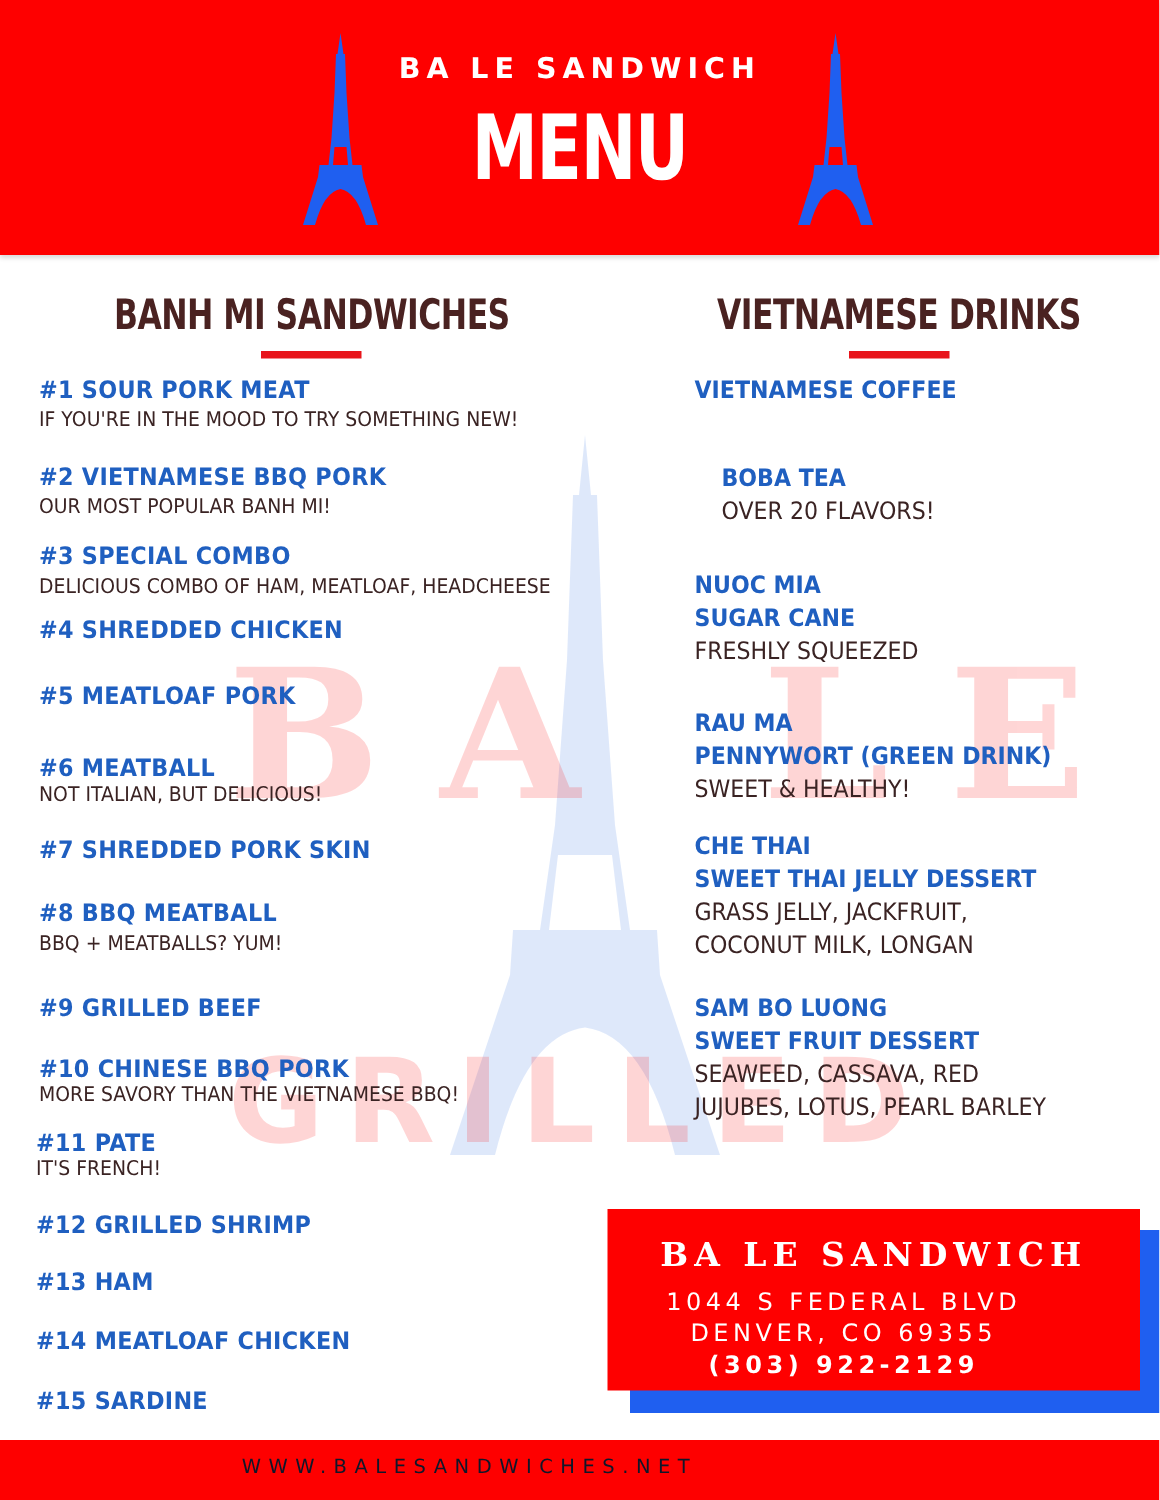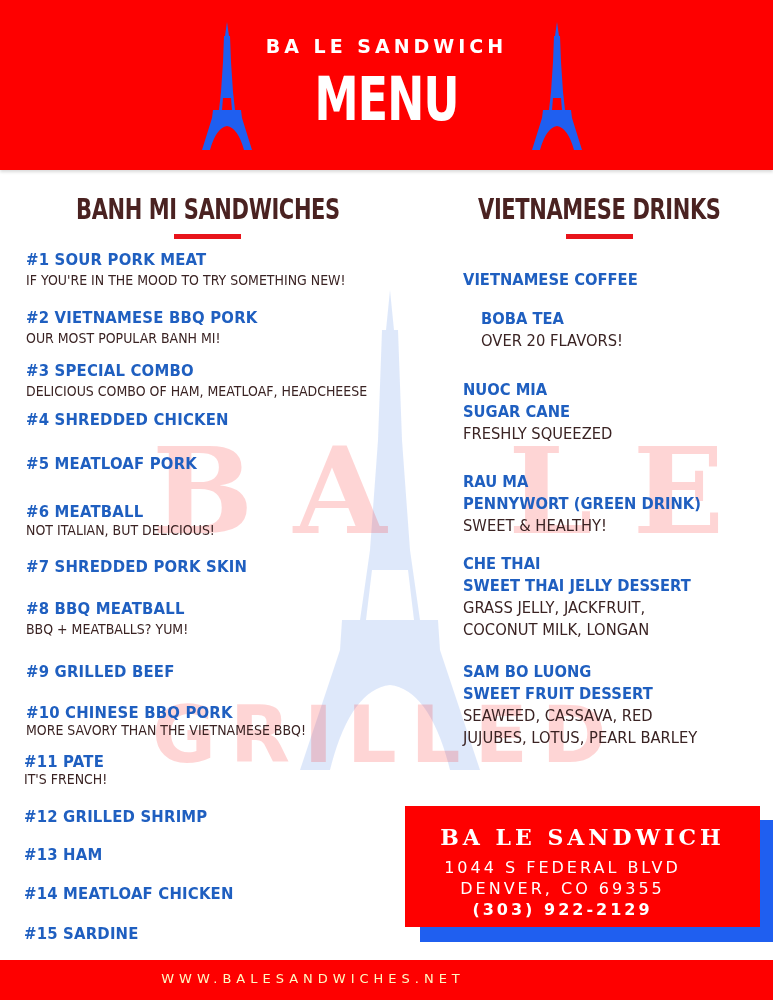--- a/index.html
+++ b/index.html
@@ -15,21 +15,21 @@
   .item { position:absolute; white-space:nowrap; font-family:"DejaVu Sans", sans-serif; }
   .nm { color:#1f5fc0; font-size:16px; font-weight:bold; letter-spacing:0.2px; display:block; transform:scaleX(0.93); transform-origin:left; }
   .ds { color:#3a2323; font-size:13.5px; display:block; margin-top:3px; transform:scaleX(0.93); transform-origin:left; }
   .dn { color:#1f5fc0; font-size:16px; font-weight:bold; display:block; line-height:22px; transform:scaleX(0.92); transform-origin:left; }
   .dd { color:#3a2323; font-size:16px; display:block; line-height:22px; transform:scaleX(0.92); transform-origin:left; }
   .card-blue { position:absolute; left:420px; top:820px; width:353px; height:122px; background:#1f5ff0; }
   .card-red { position:absolute; left:405px; top:806px; width:355px; height:121px; background:#fe0000; }
   .card-name { position:absolute; left:0; width:355px; top:18px; text-align:center; color:#fff; font-family:"DejaVu Serif", serif; font-weight:bold; font-size:22px; letter-spacing:4px; }
   .card-line { position:absolute; left:0; width:315px; text-align:center; color:#fff; font-family:"DejaVu Sans", sans-serif; font-size:16px; letter-spacing:3px; }
   .footer { position:absolute; left:0; top:960px; width:773px; height:40px; background:#fe0000; }
-  .footer-url { position:absolute; left:0; width:626px; top:11px; text-align:center; color:#fef9c3; font-size:13px; letter-spacing:5px; font-family:"DejaVu Sans", sans-serif; }
+  .footer-url { position:absolute; left:0; width:626px; top:11px; text-align:center; color:#0f172a; font-size:13px; letter-spacing:5px; font-family:"DejaVu Sans", sans-serif; }
 </style>
 </head>
 <body>
 
 <div class="header">
   <svg class="tower" style="left:202px;top:22px" width="50" height="128" viewBox="0 0 50 128">
     <path d="M25 0 L27 14 L28 14 L29 40 L31 70 L33 88 L39 88 L40 96 L50 128 L42 128 Q36 106 25 104 Q14 106 8 128 L0 128 L10 96 L11 88 L17 88 L19 70 L21 40 L22 14 L23 14 Z M20 88 L30 88 L29 76 L21 76 Z" fill="#1f5ff0"></path>
   </svg>
   <svg class="tower" style="left:532px;top:22px" width="50" height="128" viewBox="0 0 50 128">
     <path d="M25 0 L27 14 L28 14 L29 40 L31 70 L33 88 L39 88 L40 96 L50 128 L42 128 Q36 106 25 104 Q14 106 8 128 L0 128 L10 96 L11 88 L17 88 L19 70 L21 40 L22 14 L23 14 Z M20 88 L30 88 L29 76 L21 76 Z" fill="#1f5ff0"></path>
@@ -96,21 +96,21 @@
 <div class="item" style="left:24px;top:884px;">
   <span class="nm">#14 MEATLOAF CHICKEN</span>
 </div>
 <div class="item" style="left:24px;top:924px;">
   <span class="nm">#15 SARDINE</span>
 </div>
 
 <div class="section-title" style="left:478px;top:193px;">VIETNAMESE DRINKS</div>
 <div class="underline" style="left:566px;top:234px;width:67px;"></div>
 
-<div class="item" style="left:463px;top:249px;margin-top:20px;">
+<div class="item" style="left:463px;top:249px;">
   <span class="dn">VIETNAMESE COFFEE</span>
 </div>
 <div class="item" style="left:443px;top:308px;margin-left:38px;">
   <span class="dn">BOBA TEA</span>
   <span class="dd">OVER 20 FLAVORS!</span>
 </div>
 <div class="item" style="left:463px;top:379px;">
   <span class="dn">NUOC MIA</span>
   <span class="dn">SUGAR CANE</span>
   <span class="dd">FRESHLY SQUEEZED</span>

